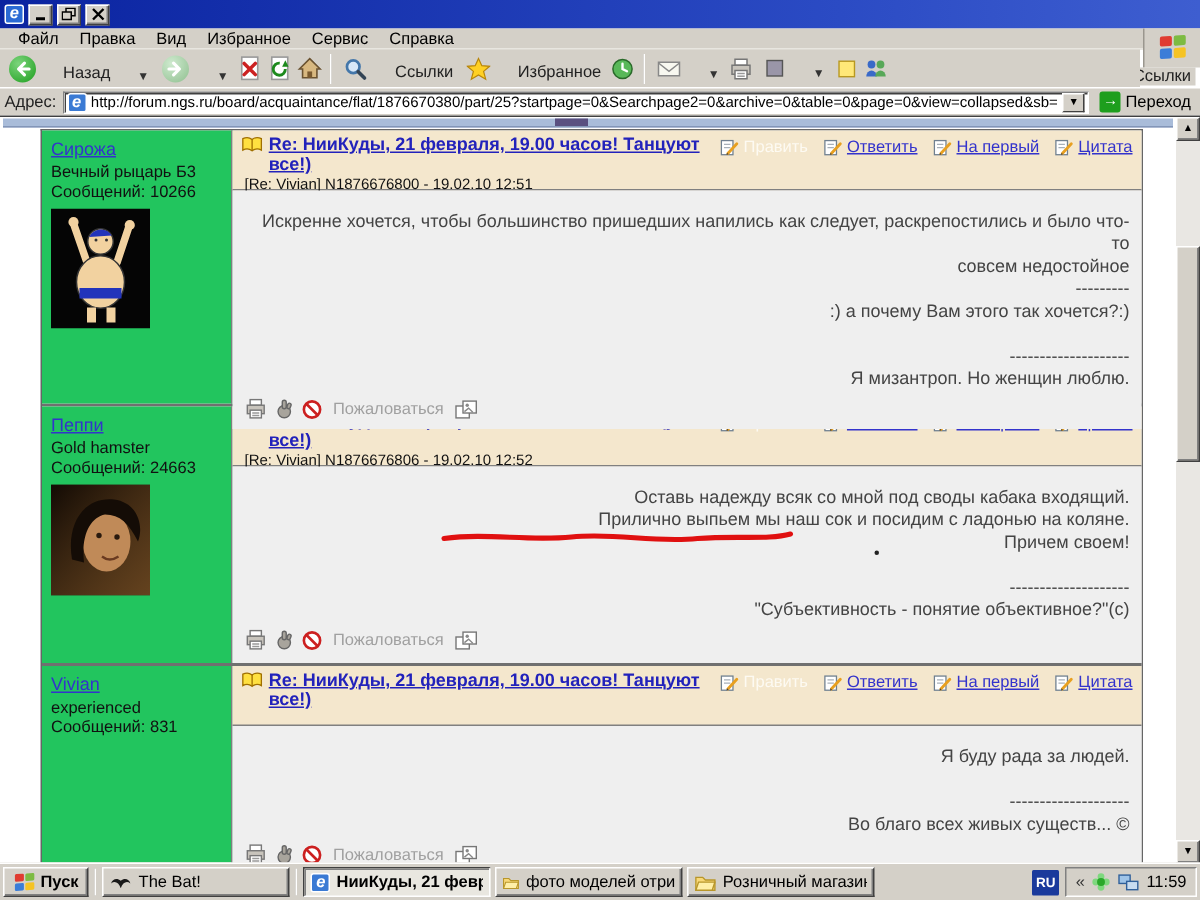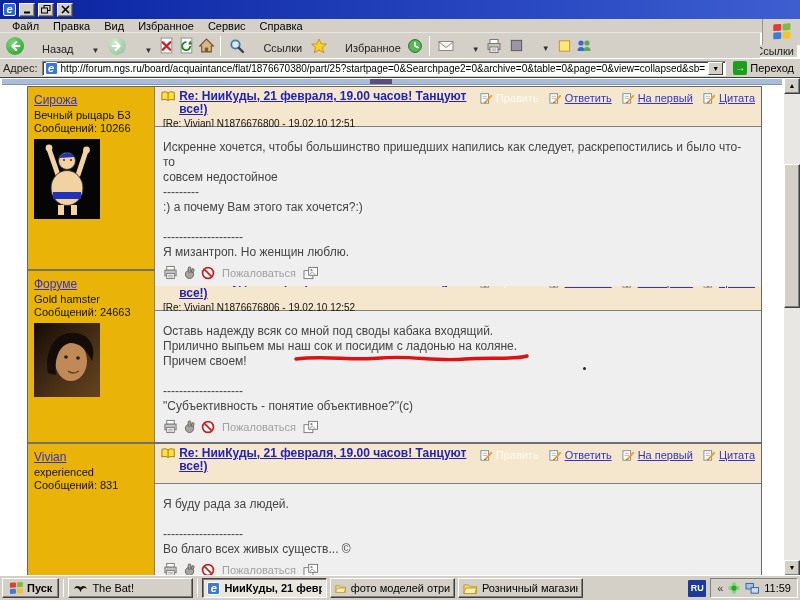--- a/index.html
+++ b/index.html
@@ -56,38 +56,38 @@
   
   .content { position:absolute; top:77px; left:0; width:800px; height:498px; background:#fff;
     border-top:1px solid #404040; overflow:hidden; }
   .topstrip { position:absolute; top:1px; left:2px; width:780px; height:6px; background:#A9BCD9;
     border-bottom:1px solid #8396B8; }
   .topstrip .mark { position:absolute; left:368px; top:0; width:22px; height:5px; background:#5A5080; }
 
   .posts { position:absolute; top:8px; left:27px; width:735px; border:1px solid #666;
     border-bottom:none; }
   .post { display:flex; border-bottom:2px solid #707070; }
-  .usercell { width:127px; background:#eab308; padding:3px 6px; border-right:1px solid #808080;
+  .usercell { width:127px; background:#22c55e; padding:3px 6px; border-right:1px solid #808080;
     flex:0 0 auto; }
   .author { font-size:12px; color:#3333CC; text-decoration:underline; display:inline-block; }
   .rank, .msgs { font-size:11px; color:#111; margin-top:1px; }
   .avatar { margin-top:5px; width:66px; height:80px; }
   .postmain { flex:1; display:flex; flex-direction:column; min-width:0; }
   .postheader { background:#F4E7CD; border-bottom:1px solid #808080; padding:3px 6px 12px 6px;
     display:flex; justify-content:space-between; height:40px; }
   .ph-left { width:330px; }
   .ptitle-row { display:flex; gap:4px; align-items:flex-start; }
   .ptitle { font-size:12px; font-weight:bold; color:#2222BB; text-decoration:underline; line-height:13px; }
   .pmeta { font-size:10px; color:#111; margin-top:2px; margin-left:2px; white-space:nowrap; }
   .ph-actions { display:flex; gap:10px; align-items:flex-start; padding-top:2px; white-space:nowrap; }
   .action { display:flex; gap:3px; align-items:center; font-size:11px; color:#3333CC;
     text-decoration:underline; }
   .action.disabled { color:#FDFAF2; text-decoration:none; }
   .postbody { background:#EFEFEF; padding:13px 8px 6px 8px; position:relative; flex:1; }
-  .btext { font-size:12px; color:#444; line-height:15px; white-space:pre-line; }
+  .btext { font-size:12px; color:#444; line-height:15px; white-space:pre-line;text-align:right; }
   .pfooter { display:flex; gap:4px; align-items:center; margin-top:5px; }
   .complain { font-size:11px; color:#A0A0A0; margin:0 3px; }
   .squiggle { position:absolute; left:138px; top:40px; }
   .inkdot { position:absolute; left:428px; top:56px; width:3px; height:3px; background:#222;
     border-radius:50%; }
 
   .post1 .postmain { height:182px; }  .post1 .usercell { height:182px; }
   .post2 .postmain { height:171px; }  .post2 .usercell { height:171px; }
   .post3 .postmain { height:150px; }  .post3 .usercell { height:150px; }
 
@@ -469,21 +469,21 @@
               <svg width="16" height="14" viewBox="0 0 17 15">
                   <use href="#s-photos"></use>
                 </svg>
             </div>
           </div>
         </div>
       </div>
 
       <div class="post post2">
         <div class="usercell">
-          <a class="author">Форуме</a>
+          <a class="author">Пеппи</a>
           <div class="rank">Gold hamster</div>
           <div class="msgs">Сообщений: 24663</div>
           <div class="avatar">
             <svg width="66" height="74" viewBox="0 0 66 74">
                 <use href="#s-woman"></use>
               </svg>
           </div>
         </div>
         <div class="postmain">
           <div class="postheader">

